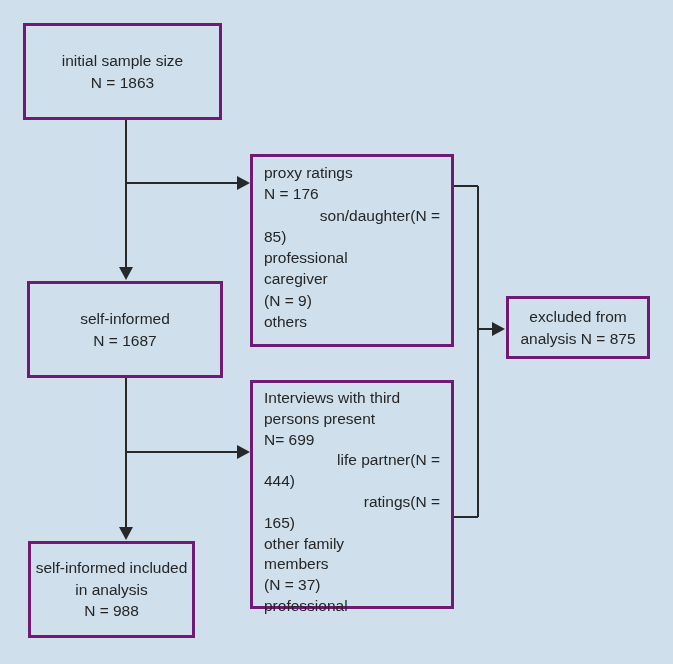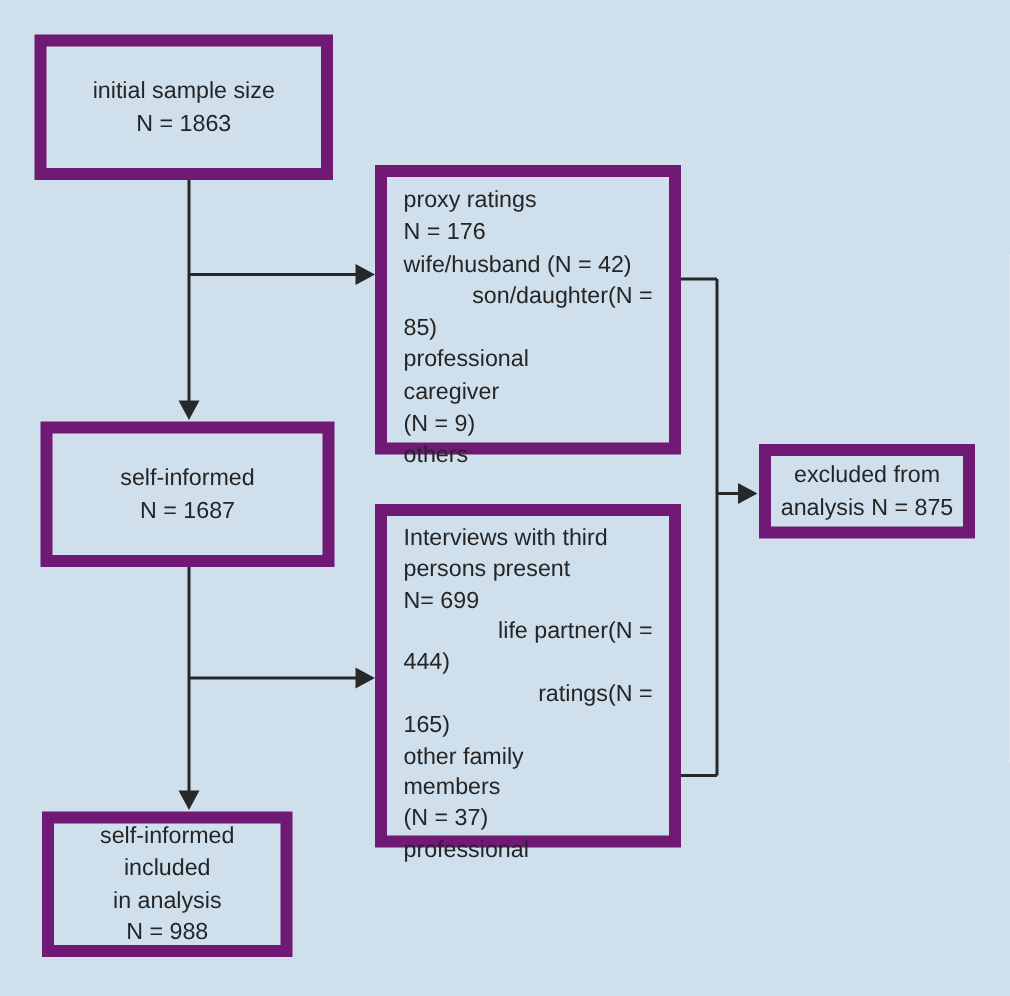--- a/index.html
+++ b/index.html
@@ -8,31 +8,31 @@
     width:673px;height:664px;
     background:#cfe0ec;
     font-family:"Liberation Sans", sans-serif;
     color:#252525;
     overflow:hidden;
   }
   .connectors{position:absolute;left:0;top:0;width:673px;height:664px;}
   .box{
     position:absolute;
     background:#cfe0ec;
-    border:8px solid #701a75;
+    border:3px solid #701a75;
     box-sizing:border-box;
     font-size:15.5px;
   }
   .box.centerbox{
     display:flex;flex-direction:column;
     align-items:center;justify-content:center;
     text-align:center;
     line-height:21.5px;
   }
-  .box.listbox{padding:5px 11px 16px 11px;}
+  .box.listbox{padding:5px 11px 16px 11px;margin-top:44px;}
   .box.listbox .ln{line-height:21.3px;text-align:left;}
   .box.listbox.tight .ln{line-height:20.8px;}
   .ln.center{text-align:center;}
   .ln.split{display:flex;justify-content:flex-end;}
   #box-initial   {left:23px;  top:23px;  width:199px; height:97px;}
   #box-proxy     {left:250px; top:110px; width:204px; height:193px;}
   #box-self      {left:27px;  top:281px; width:196px; height:97px;}
   #box-interviews{left:250px; top:336px; width:204px; height:229px;}
   #box-excluded  {left:506px; top:296px; width:144px; height:63px;}
   #box-included  {left:28px;  top:541px; width:167px; height:97px;}
@@ -63,21 +63,20 @@
   </svg>
 
   <div class="box centerbox" id="box-initial">
     <div class="ln">initial sample size</div>
     <div class="ln">N = 1863</div>
   </div>
 
   <div class="box listbox" id="box-proxy">
     <div class="ln center">proxy ratings</div>
     <div class="ln center">N = 176</div>
-    <div class="ln">wife/husband (N = 42)</div>
     <div class="ln split">
       <span>son/daughter</span>
       <span>(N =</span>
     </div>
     <div class="ln">85)</div>
     <div class="ln">professional</div>
     <div class="ln">caregiver</div>
     <div class="ln center">(N = 9)</div>
     <div class="ln">others</div>
   </div>

